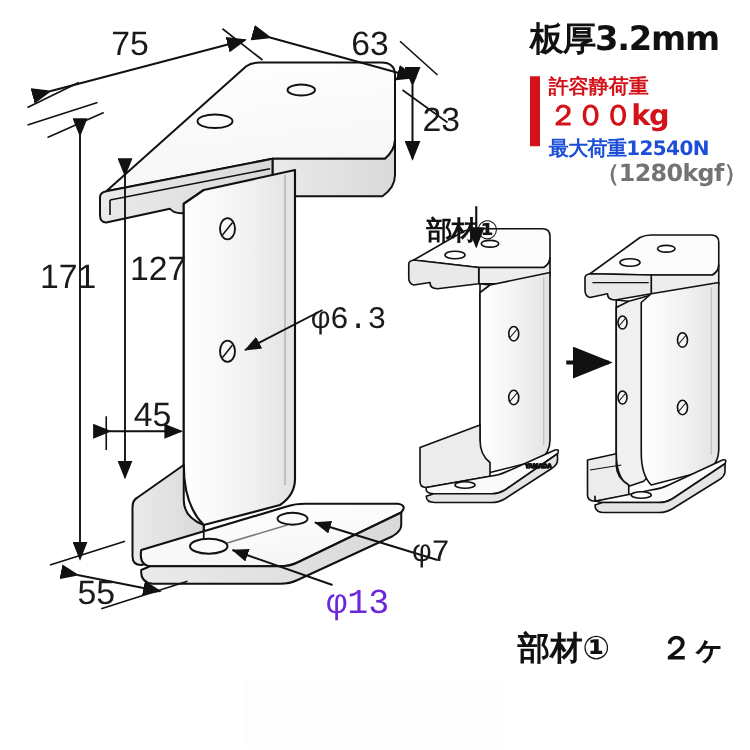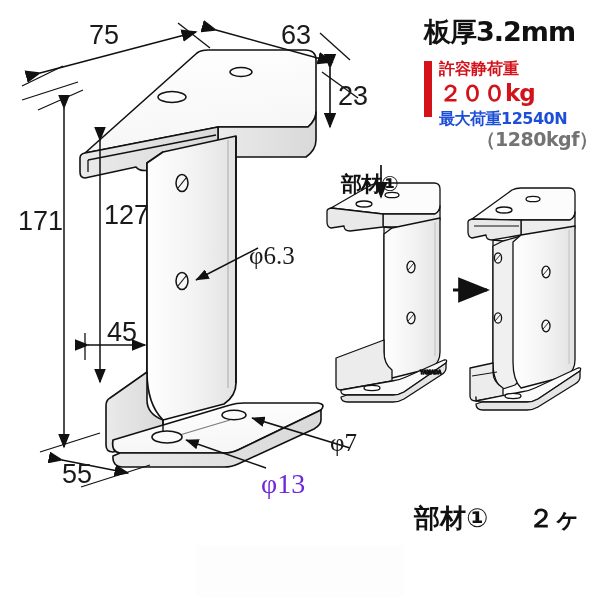--- a/index.html
+++ b/index.html
@@ -13,21 +13,21 @@
   #stage{position:absolute;left:0;top:0;width:600px;height:600px;background:#fff;}
   svg#drawing{position:absolute;left:0;top:0;width:600px;height:600px;}
 
   
   .txt{position:absolute;white-space:nowrap;line-height:1;}
   .dim{
     font-family:"Liberation Sans","DejaVu Sans",sans-serif;
     font-size:27px;font-weight:400;color:#1a1a1a;letter-spacing:0px;
   }
   .phi{
-    font-family:Liberation Serif, serif;
+    font-family:Liberation Mono, monospace;
     font-size:25px;color:#1a1a1a;
   }
   .phi-red{color:#6d28d9;font-size:28px;}
 
   
   #spec{position:absolute;left:424px;top:18px;width:213px;}
   #spec .thick{
     font-size:27px;font-weight:700;color:#111;letter-spacing:-1px;
     font-family:"DejaVu Sans","Liberation Sans",sans-serif;
     line-height:1.05;
@@ -241,21 +241,21 @@
       <div class="red-line l-kyoyou">許容静荷重</div>
       <div class="red-line l-200">２００kg</div>
       <div class="l-max">最大荷重12540N</div>
       <div class="l-kgf">（1280kgf）</div>
     </div>
   </div>
 
   <div class="txt dim" style="left:89px;top:22px;text-align:center;">75</div>
   <div class="txt dim" style="left:281px;top:22px;">63</div>
   <div class="txt dim" style="left:338px;top:83px;">23</div>
-  <div class="txt dim" style="left:18px;top:208px;text-align:right;">171</div>
+  <div class="txt dim" style="left:32px;top:208px;text-align:right;">171</div>
   <div class="txt dim" style="left:104px;top:202px;">127</div>
   <div class="txt dim" style="left:107px;top:319px;">45</div>
   <div class="txt dim" style="left:62px;top:461px;">55</div>
 
   <div class="txt phi" style="left:249px;top:243px;">φ6.3</div>
   <div class="txt phi" style="left:330px;top:430px;">φ7</div>
   <div class="txt phi phi-red" style="left:261px;top:470px;">φ13</div>
 
   <div id="lbl-buzai-top" class="jp">部材①</div>
   <div id="lbl-buzai-bottom" class="jp">部材①</div>

